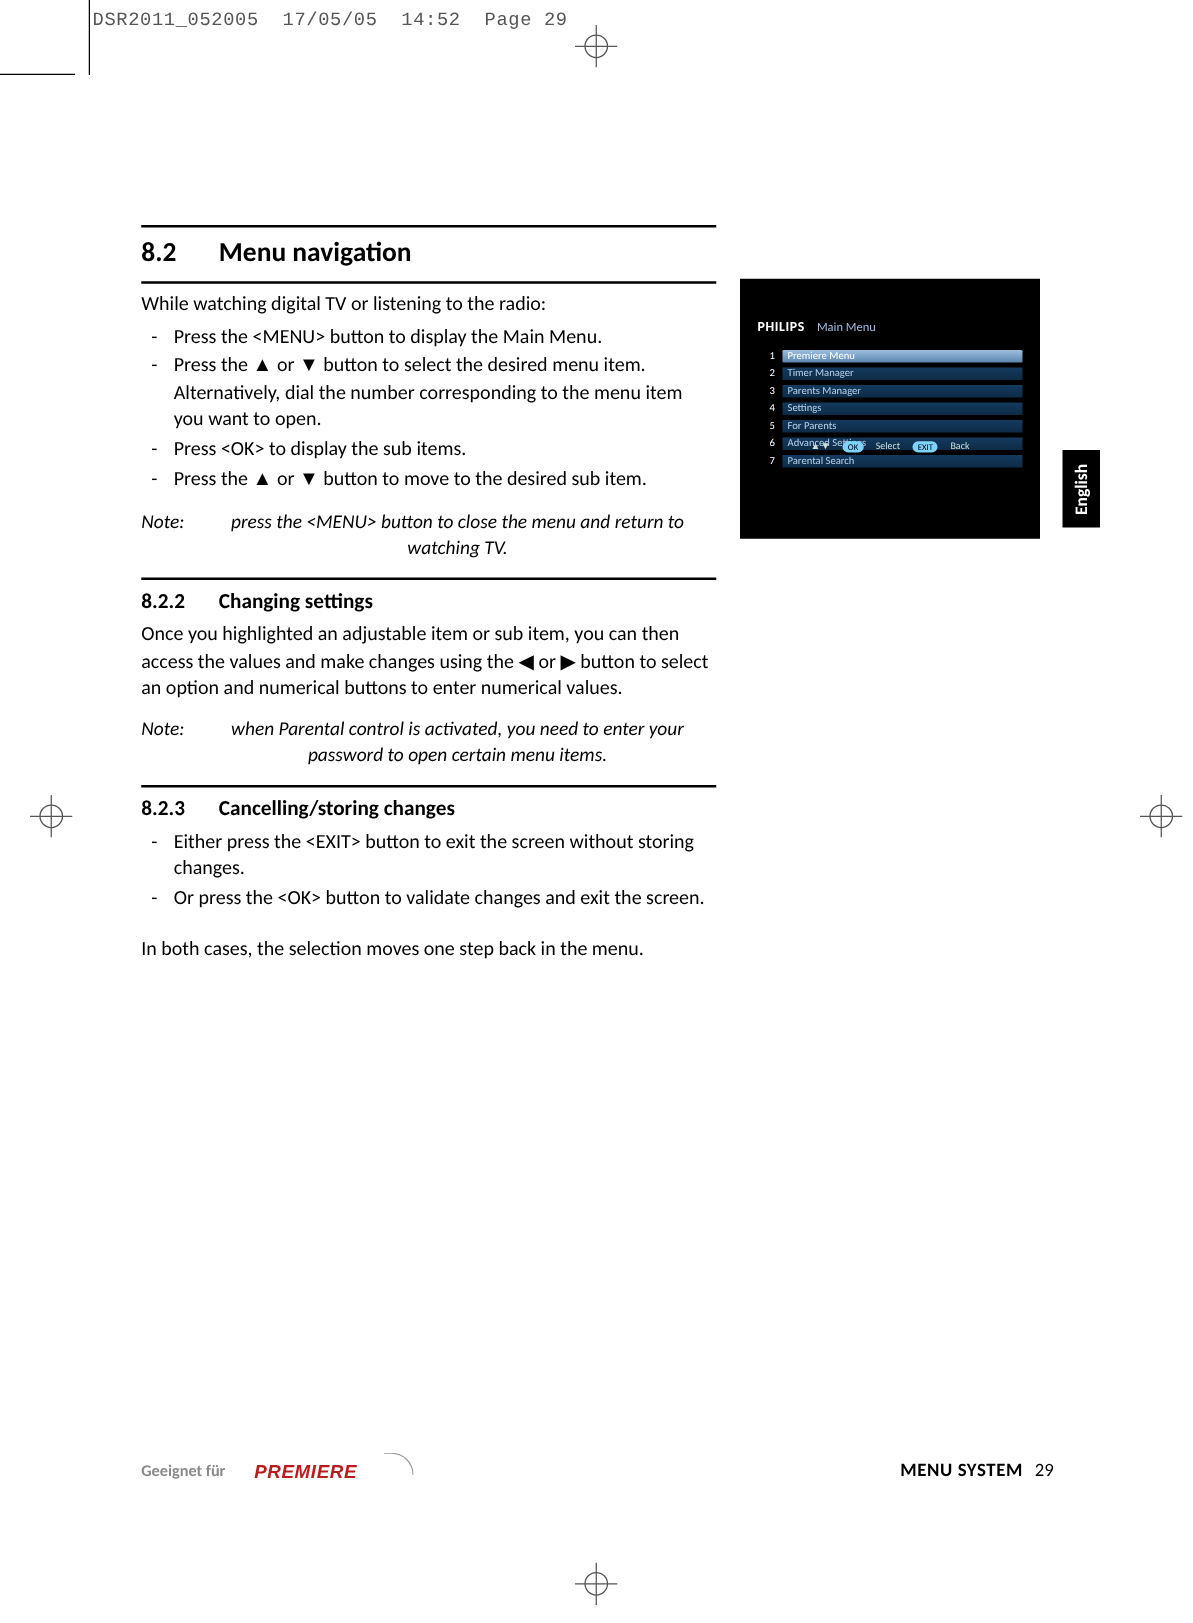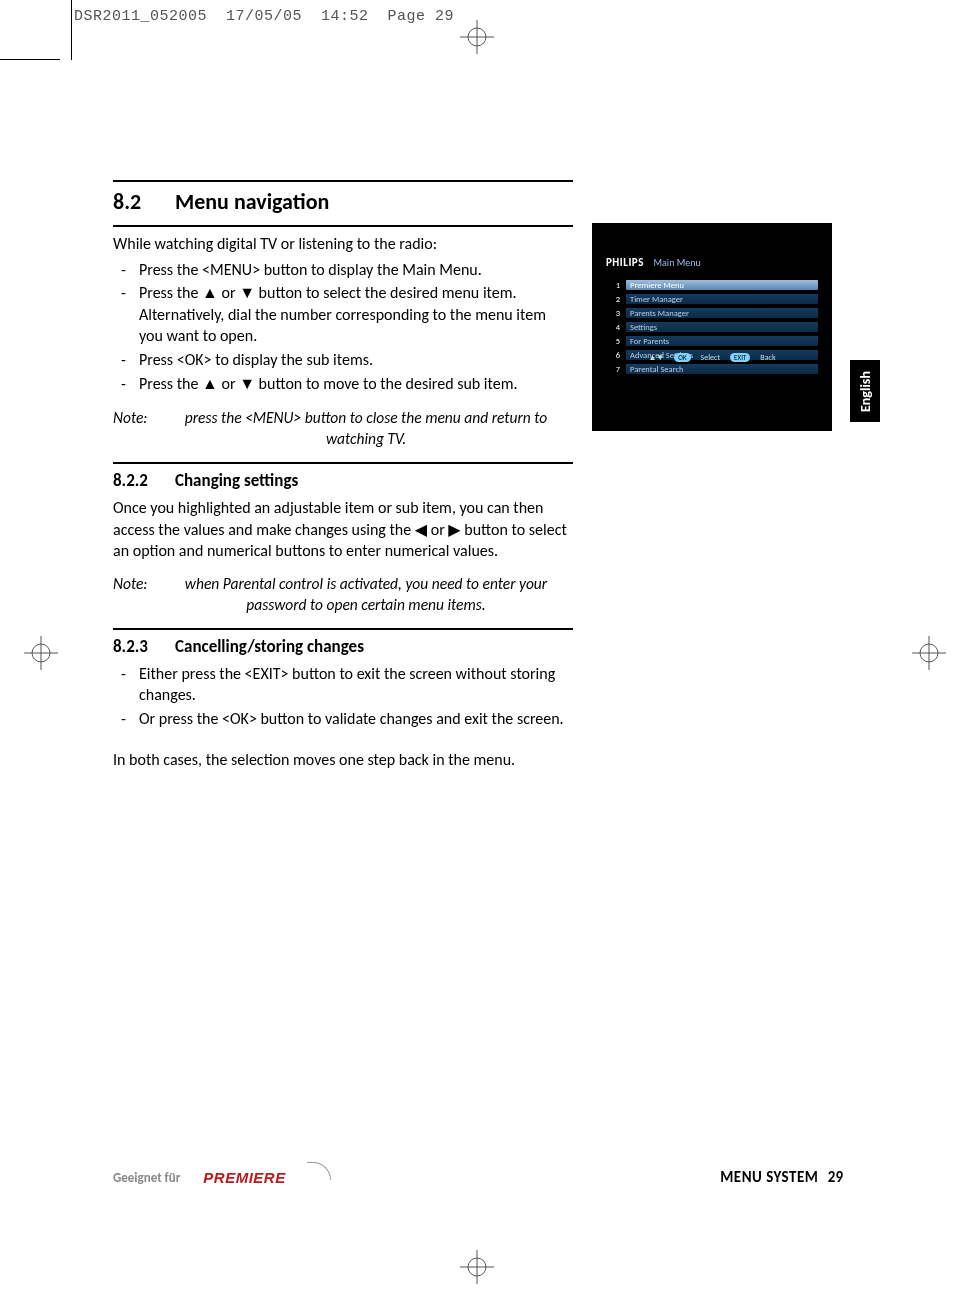--- a/index.html
+++ b/index.html
@@ -56,21 +56,21 @@
   .lang-tab { position: absolute; right: 74px; top: 360px; width: 30px; height: 62px; background: #000; color: #fff; font-weight: 700; font-size: 14px; display: flex; align-items: center; justify-content: center; }
   .lang-tab span { transform: rotate(-90deg); white-space: nowrap; }
 
   
   .footer { position: absolute; left: 113px; bottom: 112px; width: 730px; display: flex; justify-content: space-between; align-items: flex-end; }
   .footer-left { display: flex; align-items: center; gap: 23px; font-size: 13px; color: #8a8a8a; font-weight: 600; }
   .premiere-logo { font-family: Arial, sans-serif; font-weight: 900; font-style: italic; letter-spacing: 0.5px; font-size: 15px; color: #b91c1c; }
   .premiere-arc { display: inline-block; width: 24px; height: 18px; border: 1px solid #999; border-bottom: none; border-left: none; border-radius: 0 40px 0 0; margin-left: -2px; position: relative; top: -6px; }
   .footer-right { font-size: 15px; }
   .footer-right .sec { font-weight: 800; letter-spacing: 0.5px; }
-  .footer-right .pg { font-weight: 700; margin-left: 6px; }
+  .footer-right .pg { font-weight: 400; margin-left: 6px; }
 </style>
 </head>
 <body>
 
 <div class="page">
 
   <div class="prepress-header">
     <span>DSR2011_052005</span>&nbsp;&nbsp;<span>17/05/05</span>&nbsp;&nbsp;<span>14:52</span>&nbsp;&nbsp;<span>Page 29</span>
   </div>
 

